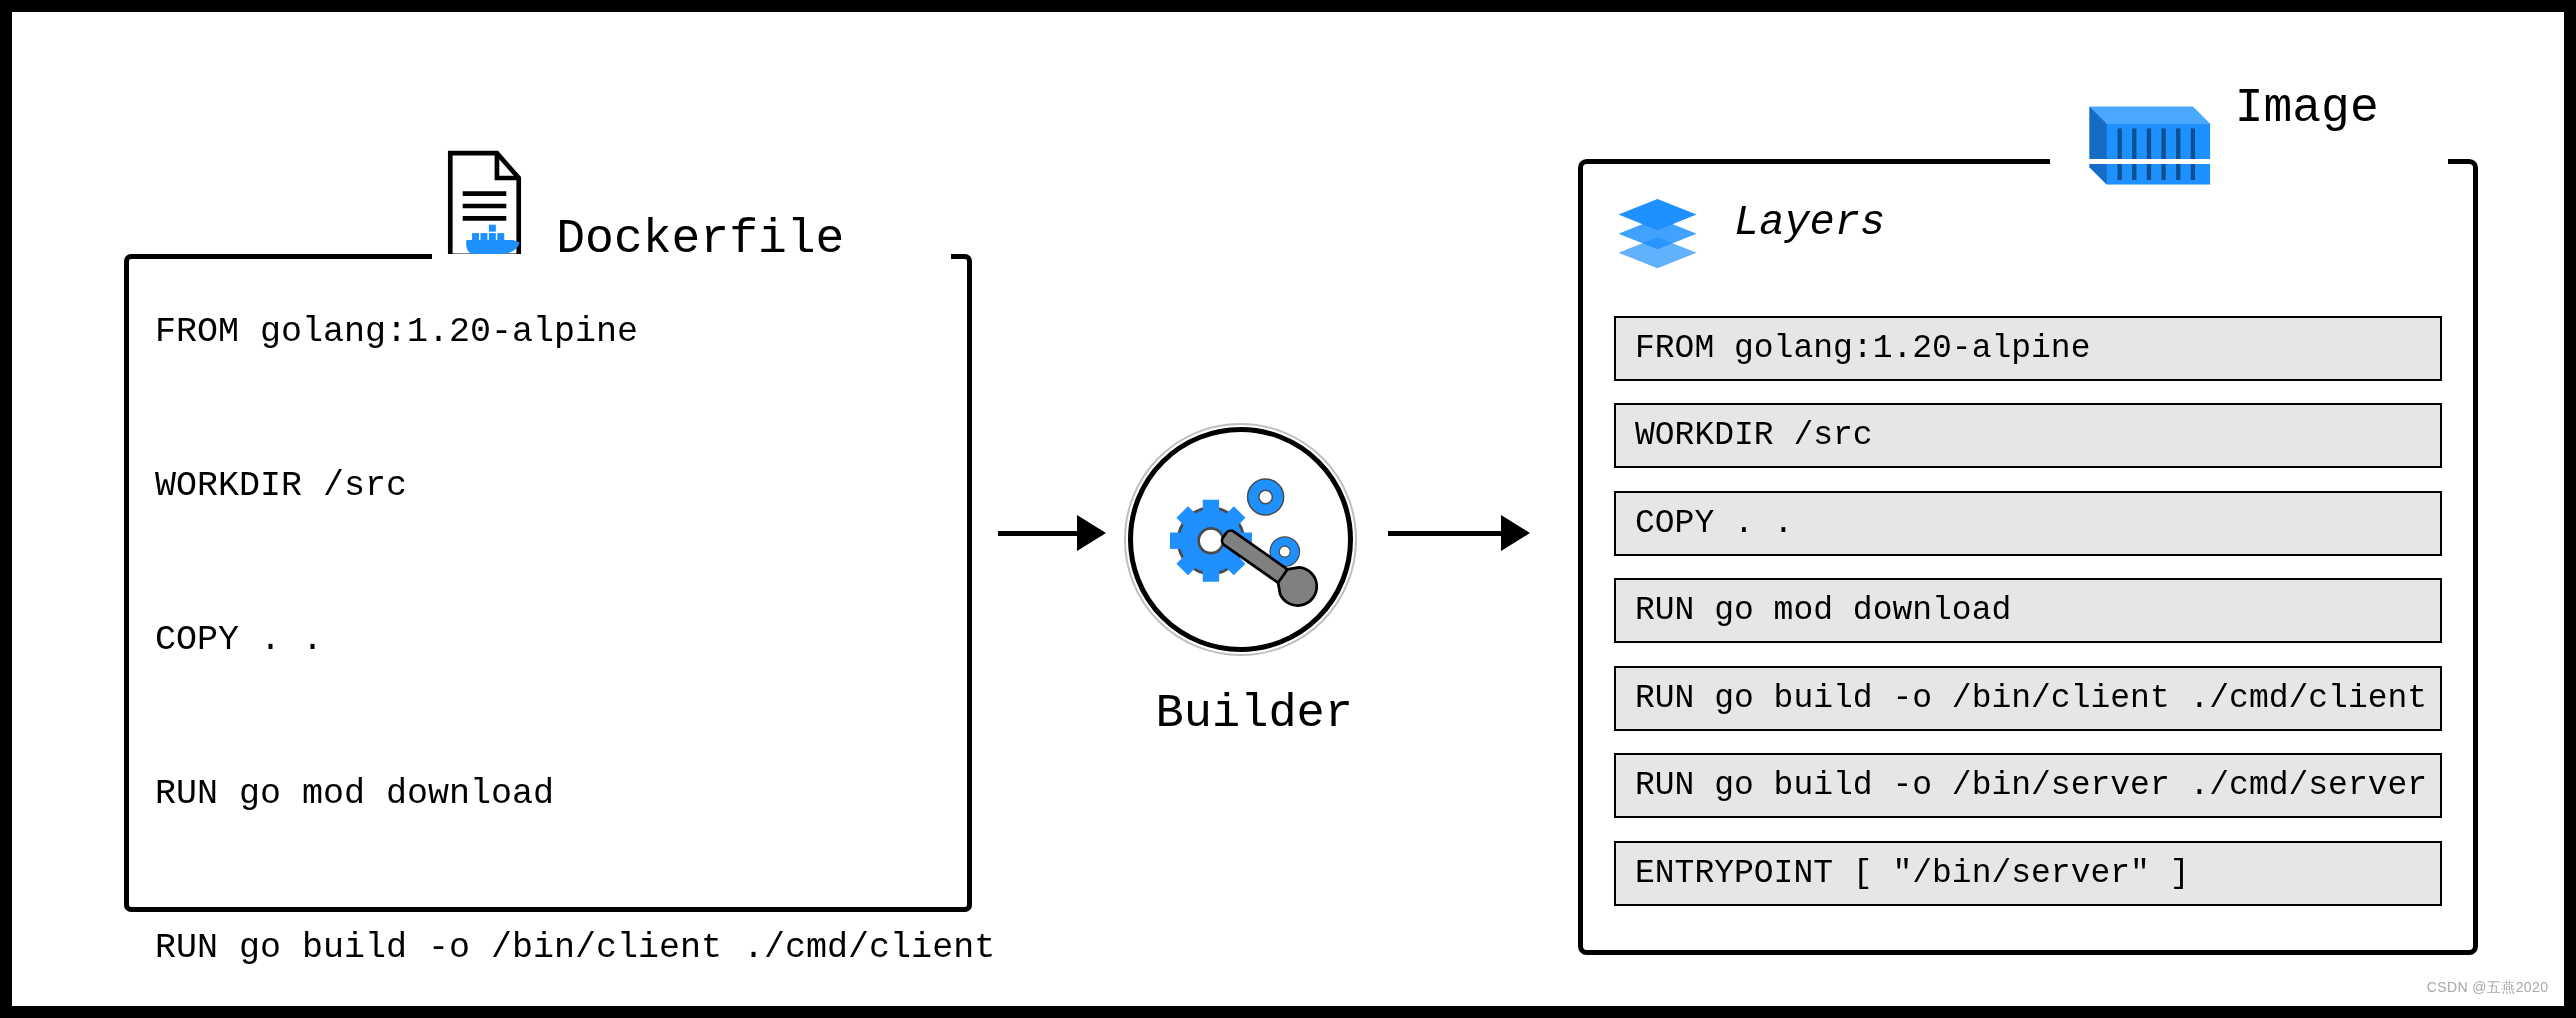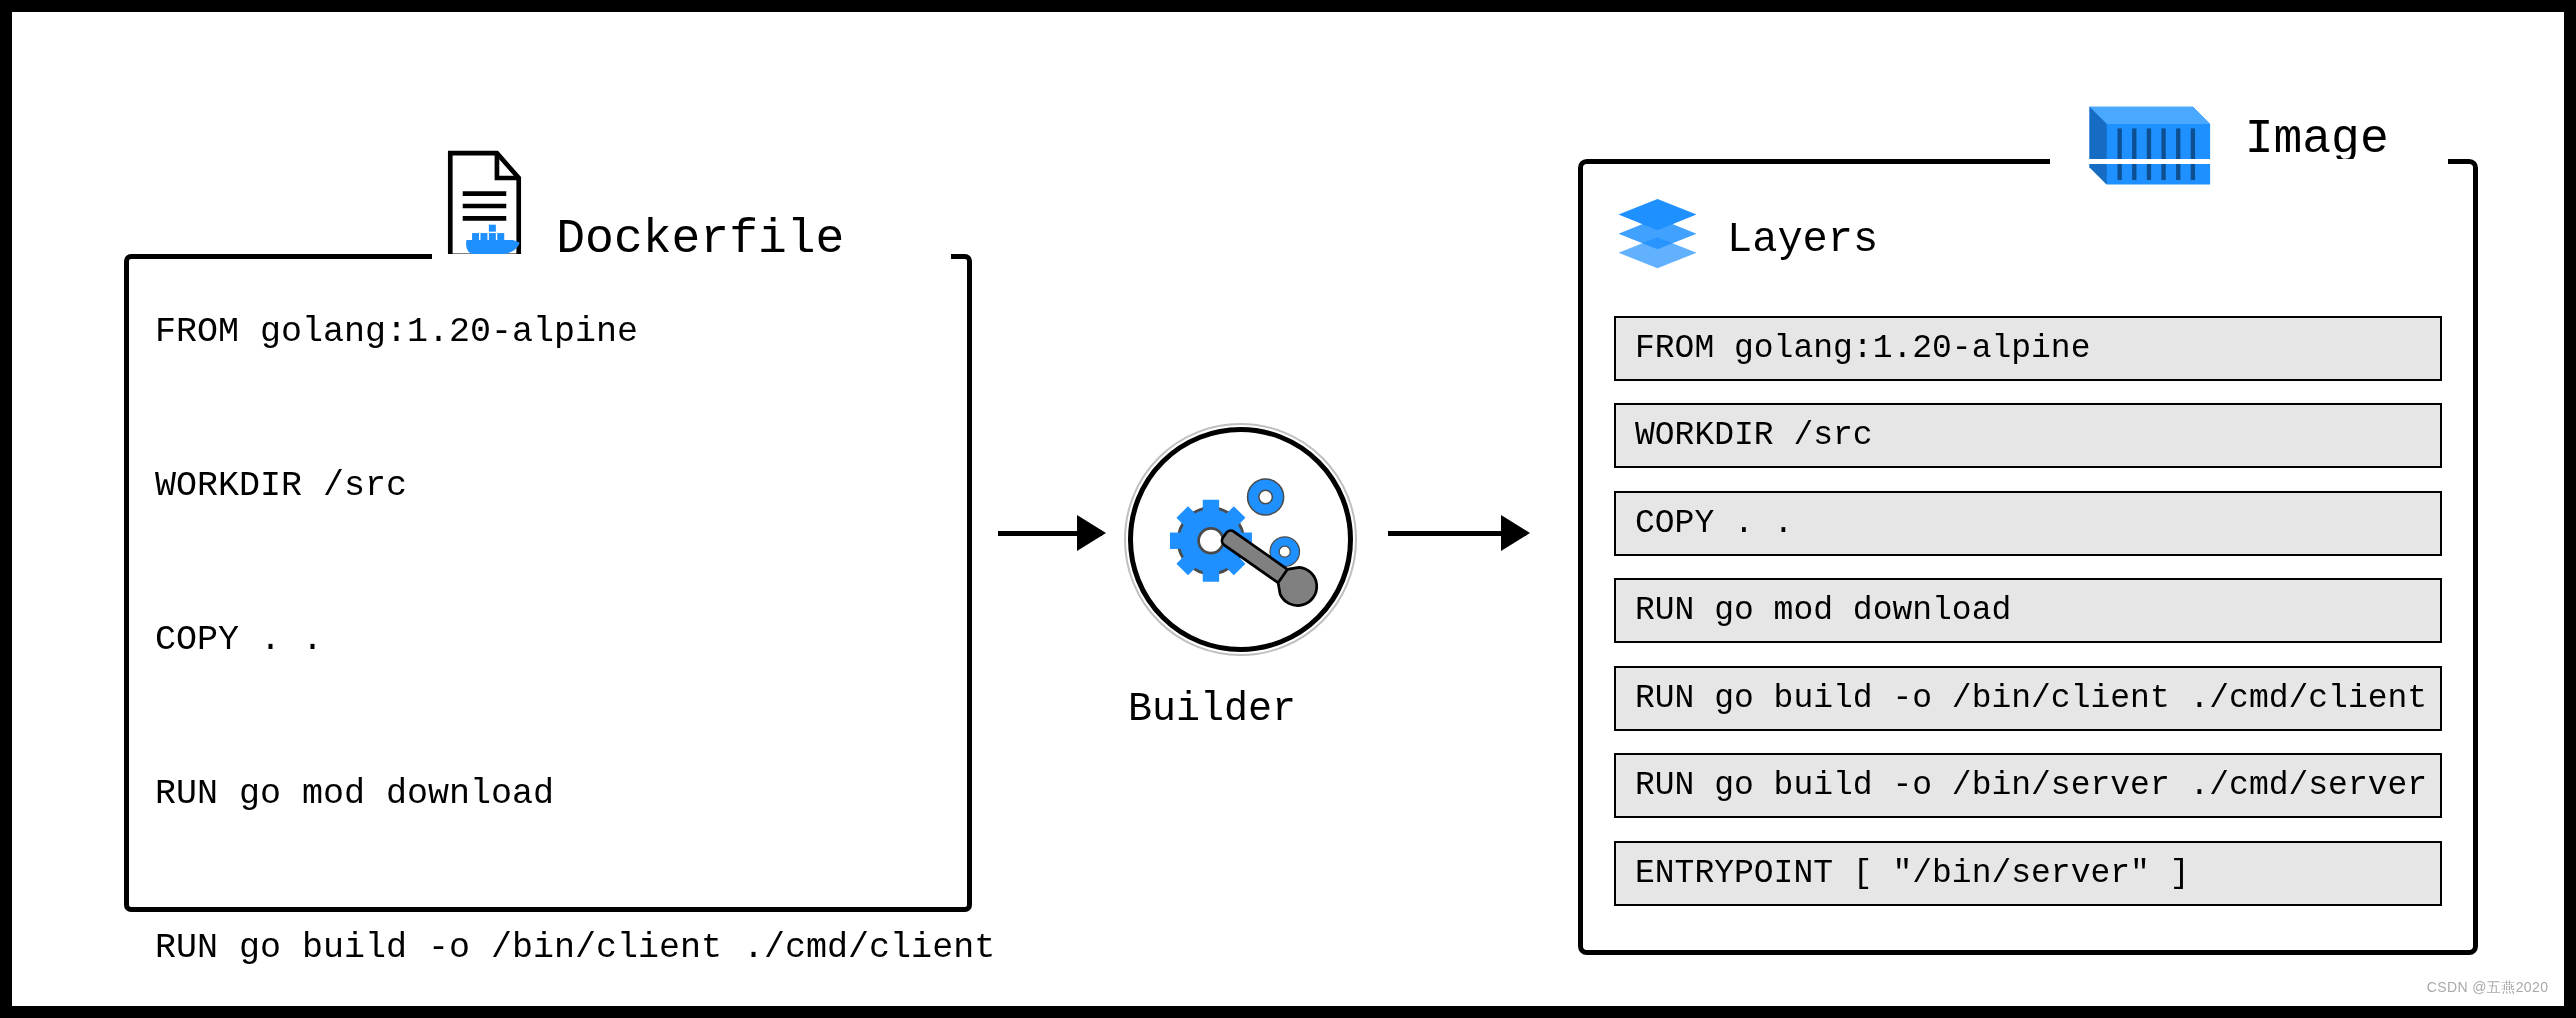--- a/index.html
+++ b/index.html
@@ -75,35 +75,35 @@
     position:absolute;
     top:-5.2px; left:467px;
     width:398px; height:5.2px;
     background:#fff;
   }
   .image-label-wrap{
     position:absolute;
     left:2051px;
     top:69px;
     display:flex;
-    align-items:center;
-    gap:26px;
+    align-items:flex-start;
+    gap:16px;
     background:#fff;
     padding:0 8.7px;
   }
   .image-label{
     font-size:48px;
   }
 
   .layers-head {
     display:flex;
-    align-items:center;
-    gap:26px;
+    gap:33px;
     margin-bottom:35px;
     margin-top:8.7px;
+    font-style:italic;
   }
   .layers-title { font-size:42px; }
 
   .layer-row {
     border:2.6px solid #000;
     background:#e6e6e6;
     font-size:33px;
     padding:12px 19px;
     margin-bottom:22.5px;
     white-space:pre;
@@ -126,22 +126,22 @@
     inset:-8.7px;
     border:2.6px solid #000;
     border-radius:50%;
     opacity:.25;
   }
   .builder-label{
     position:absolute;
     left:1116px;
     top:675px;
     width:225px;
-    text-align:left;
-    font-size:40px;
+    text-align:right;
+    font-size:47px;
   }
 
   
   .arrow {
     position:absolute;
     top:519px;
     height:5.2px;
     background:#000;
   }
   .arrow::after{

